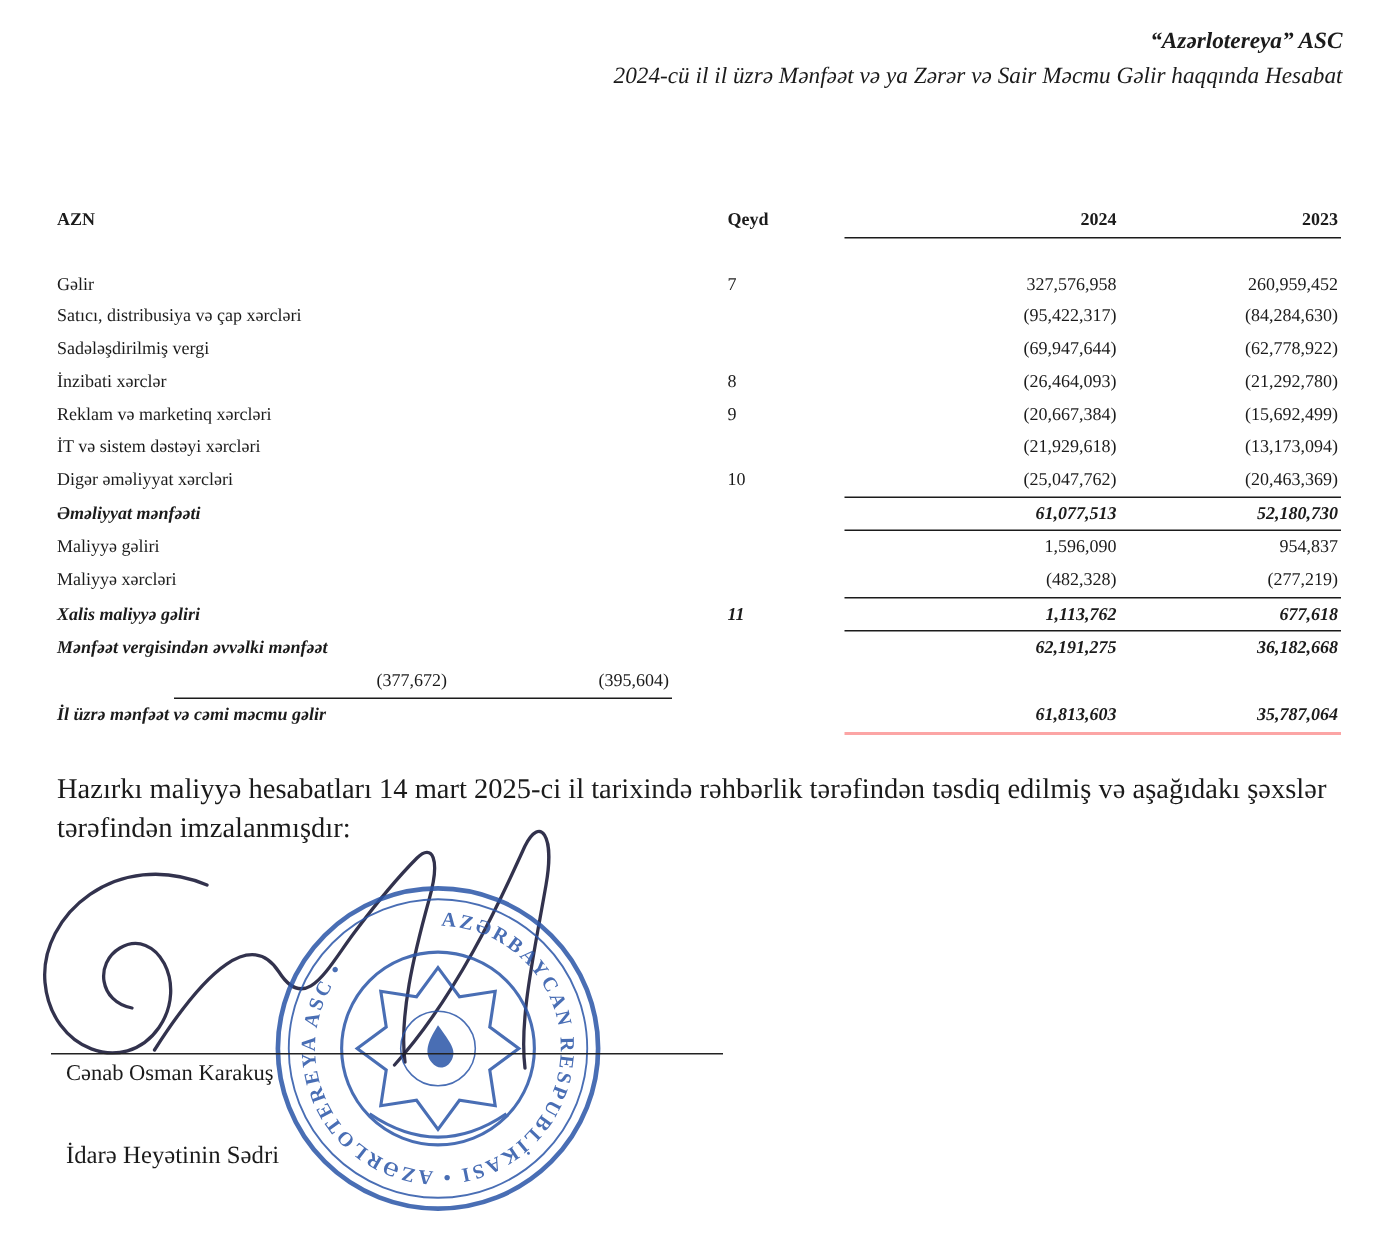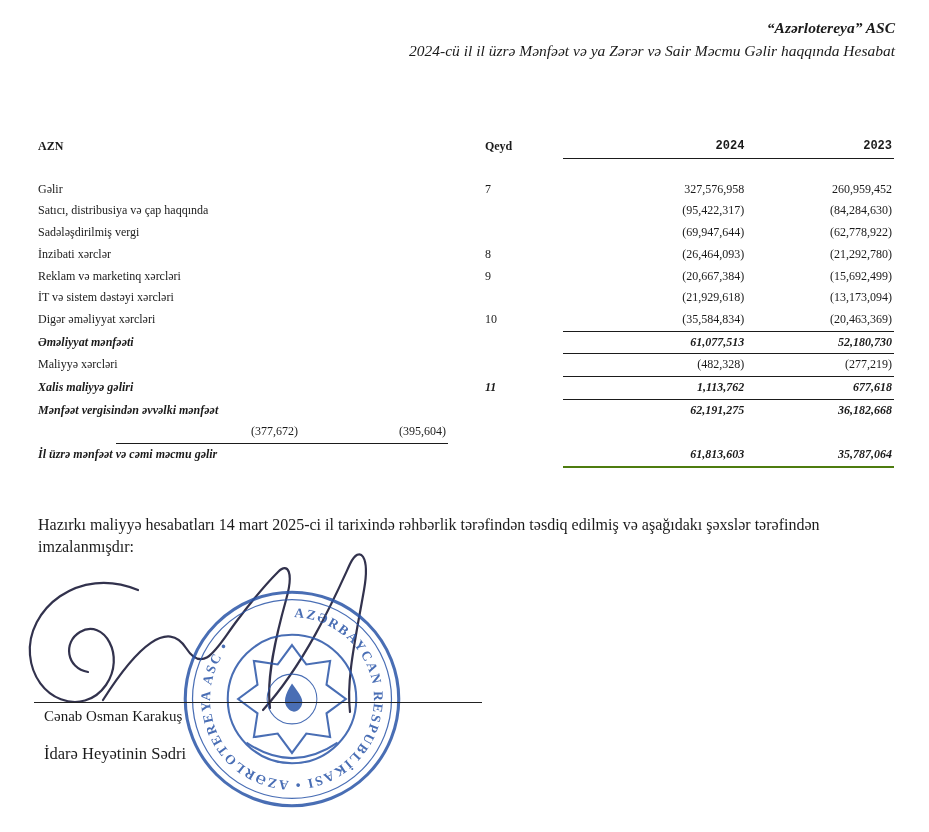--- a/index.html
+++ b/index.html
@@ -31,50 +31,50 @@
     width:856px;
     font-size:12px;
   }
   .trow{display:flex;line-height:21.7px;}
   .thead{font-weight:bold;margin-bottom:20px;}
   .c-label{width:448px;}
   .c-note{width:78px;text-align:left;}
   .c-num{text-align:right;padding-right:2px;}
   .c-y1{width:182px;}
   .c-y2{width:146px;text-align:right;}
-  .thead .c-num{border-bottom:1.6px solid #1b1b1b;font-family:Liberation Mono, monospace;}
+  .thead .c-num{border-bottom:1.6px solid #1b1b1b;}
   .rule .c-num{border-bottom:1.4px solid #1b1b1b;}
-  .rule2 .c-num{border-bottom:2px solid #4d7c0f;}
+  .rule2 .c-num{border-bottom:2px solid #fca5a5;}
   .bold{font-weight:bold;font-style:italic;}
   
   .approval{
     position:absolute;
     top:514px;
     left:38px;
     width:858px;
-    font-size:16px;
+    font-size:19px;
     line-height:1.38;
   }
   
   .sig-line{
     position:absolute;
     top:702px;
     left:34px;
     width:448px;
     border-top:1.6px solid #222222;
   }
   .sig-name{
     position:absolute;
     top:708px;
     left:44px;
     font-size:15px;
   }
   .sig-title{
     position:absolute;
-    top:744px;
+    top:760px;
     left:44px;
     font-size:16.5px;
   }
   .signature-svg{
     position:absolute;
     top:550px;
     left:8px;
     width:490px;
     height:190px;
   }
@@ -126,21 +126,21 @@
     </div>
 
     <div class="trow">
       <span class="c-label">Gəlir</span>
       <span class="c-note">7</span>
       <span class="c-num c-y1">327,576,958</span>
       <span class="c-num c-y2">260,959,452</span>
     </div>
 
     <div class="trow">
-      <span class="c-label">Satıcı, distribusiya və çap haqqında</span>
+      <span class="c-label">Satıcı, distribusiya və çap xərcləri</span>
       <span class="c-note"></span>
       <span class="c-num c-y1">(95,422,317)</span>
       <span class="c-num c-y2">(84,284,630)</span>
     </div>
 
     <div class="trow">
       <span class="c-label">Sadələşdirilmiş vergi</span>
       <span class="c-note"></span>
       <span class="c-num c-y1">(69,947,644)</span>
       <span class="c-num c-y2">(62,778,922)</span>
@@ -163,31 +163,37 @@
     <div class="trow">
       <span class="c-label">İT və sistem dəstəyi xərcləri</span>
       <span class="c-note"></span>
       <span class="c-num c-y1">(21,929,618)</span>
       <span class="c-num c-y2">(13,173,094)</span>
     </div>
 
     <div class="trow rule">
       <span class="c-label">Digər əməliyyat xərcləri</span>
       <span class="c-note">10</span>
-      <span class="c-num c-y1">(35,584,834)</span>
+      <span class="c-num c-y1">(25,047,762)</span>
       <span class="c-num c-y2">(20,463,369)</span>
     </div>
 
     <div class="trow rule bold">
       <span class="c-label">Əməliyyat mənfəəti</span>
       <span class="c-note"></span>
       <span class="c-num c-y1">61,077,513</span>
       <span class="c-num c-y2">52,180,730</span>
     </div>
 
+    <div class="trow">
+      <span class="c-label">Maliyyə gəliri</span>
+      <span class="c-note"></span>
+      <span class="c-num c-y1">1,596,090</span>
+      <span class="c-num c-y2">954,837</span>
+    </div>
 
     <div class="trow rule">
       <span class="c-label">Maliyyə xərcləri</span>
       <span class="c-note"></span>
       <span class="c-num c-y1">(482,328)</span>
       <span class="c-num c-y2">(277,219)</span>
     </div>
 
     <div class="trow rule bold">
       <span class="c-label">Xalis maliyyə gəliri</span>

